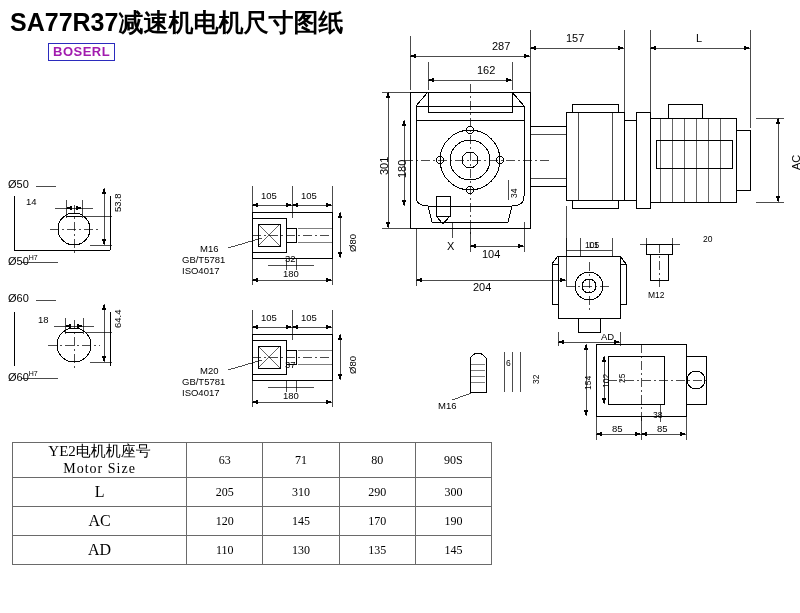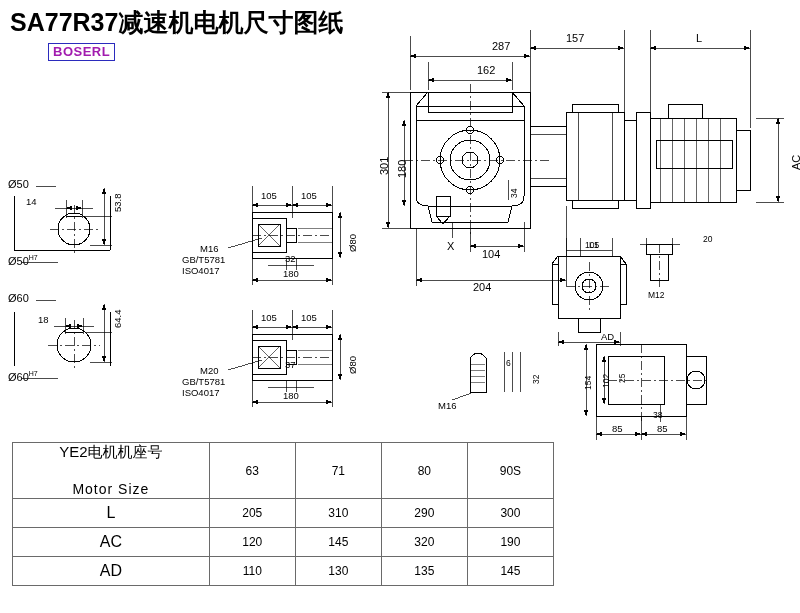--- a/index.html
+++ b/index.html
@@ -32,43 +32,43 @@
     font-family:"Liberation Sans", sans-serif;
     white-space:nowrap;
     color:#000;
   }
   .lbl.sm{font-size:9.5px;}
   .lbl.xs{font-size:8.5px;}
   .rot{transform-origin:0 0;transform:rotate(-90deg);}
   
   .spec-table{
     position:absolute;left:12px;top:442px;
-    width:542px;
+    width:480px;
     border-collapse:collapse;
-    font-family:Liberation Sans, sans-serif;
+    font-family:Liberation Serif, serif;
   }
   .spec-table td{
     border:1px solid #6a6a6a;
     height:28px;
     text-align:center;
     font-size:12px;
     padding:0;
   }
   .spec-table td.head-cell{
     font-size:15px;
     line-height:17px;
     width:175px;
   }
   .spec-table td.rowlbl{
     font-size:16px;
     width:175px;
   }
   .spec-table td.datacell{width:76px;}
   .head-cn{display:block;font-size:15px;}
-  .head-en{display:block;font-size:14px;letter-spacing:1px;margin-top:21px;}
+  .head-en{display:block;font-size:14px;letter-spacing:1px;}
 </style>
 </head>
 <body>
 
 <div class="title">SA77R37减速机电机尺寸图纸</div>
 <div class="logo">BOSERL</div>
 
 <svg class="cad" viewBox="0 0 800 613" xmlns="http://www.w3.org/2000/svg">
   <g fill="none" stroke="#000" stroke-width="1" shape-rendering="crispEdges">
 
@@ -438,21 +438,21 @@
     <td class="rowlbl">L</td>
     <td class="datacell">205</td>
     <td class="datacell">310</td>
     <td class="datacell">290</td>
     <td class="datacell">300</td>
   </tr>
   <tr>
     <td class="rowlbl">AC</td>
     <td class="datacell">120</td>
     <td class="datacell">145</td>
-    <td class="datacell">320</td>
+    <td class="datacell">170</td>
     <td class="datacell">190</td>
   </tr>
   <tr>
     <td class="rowlbl">AD</td>
     <td class="datacell">110</td>
     <td class="datacell">130</td>
     <td class="datacell">135</td>
     <td class="datacell">145</td>
   </tr>
 </tbody>

